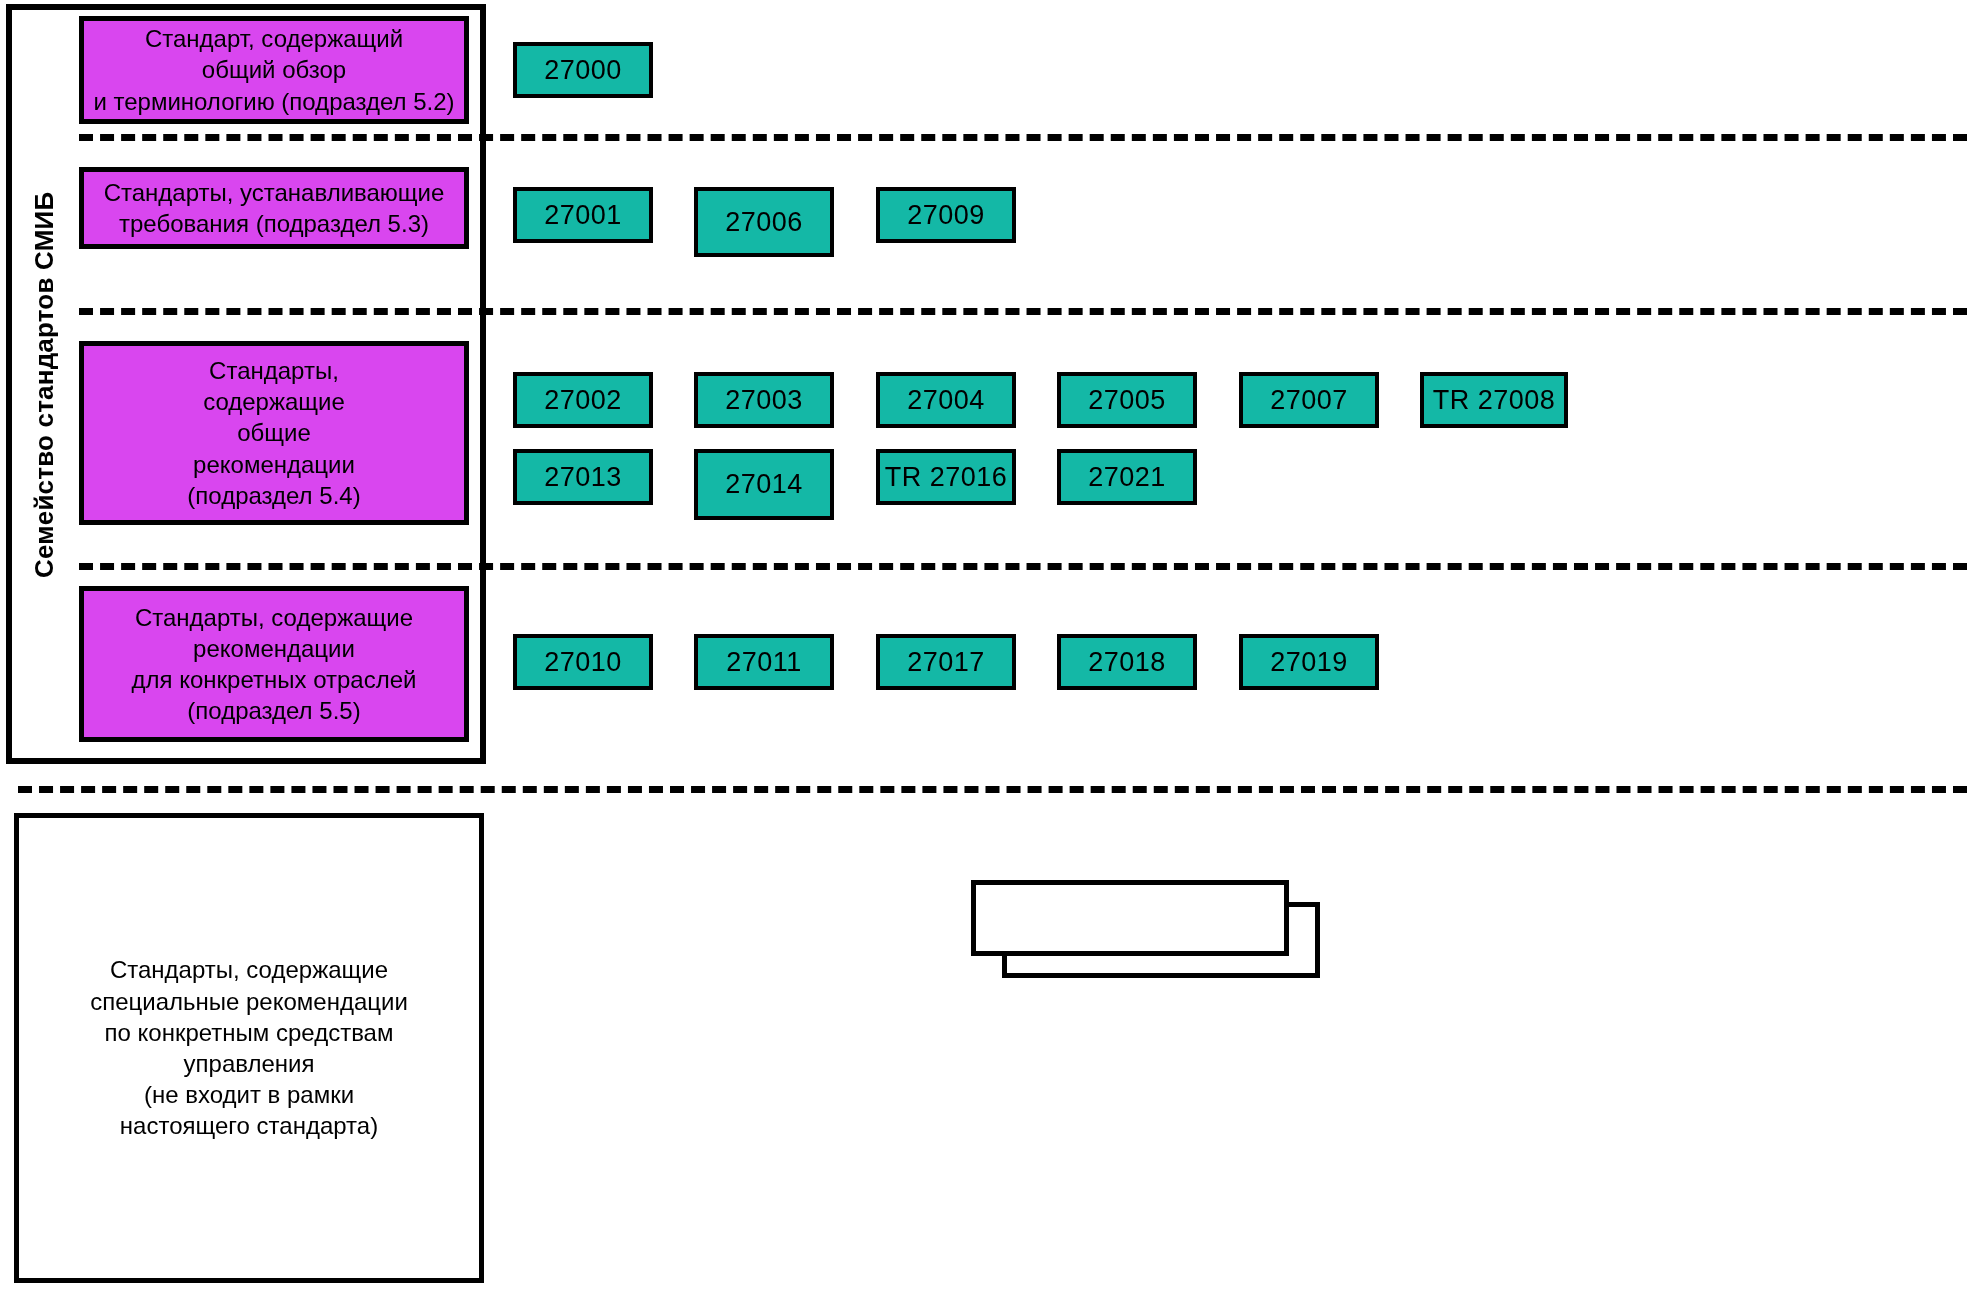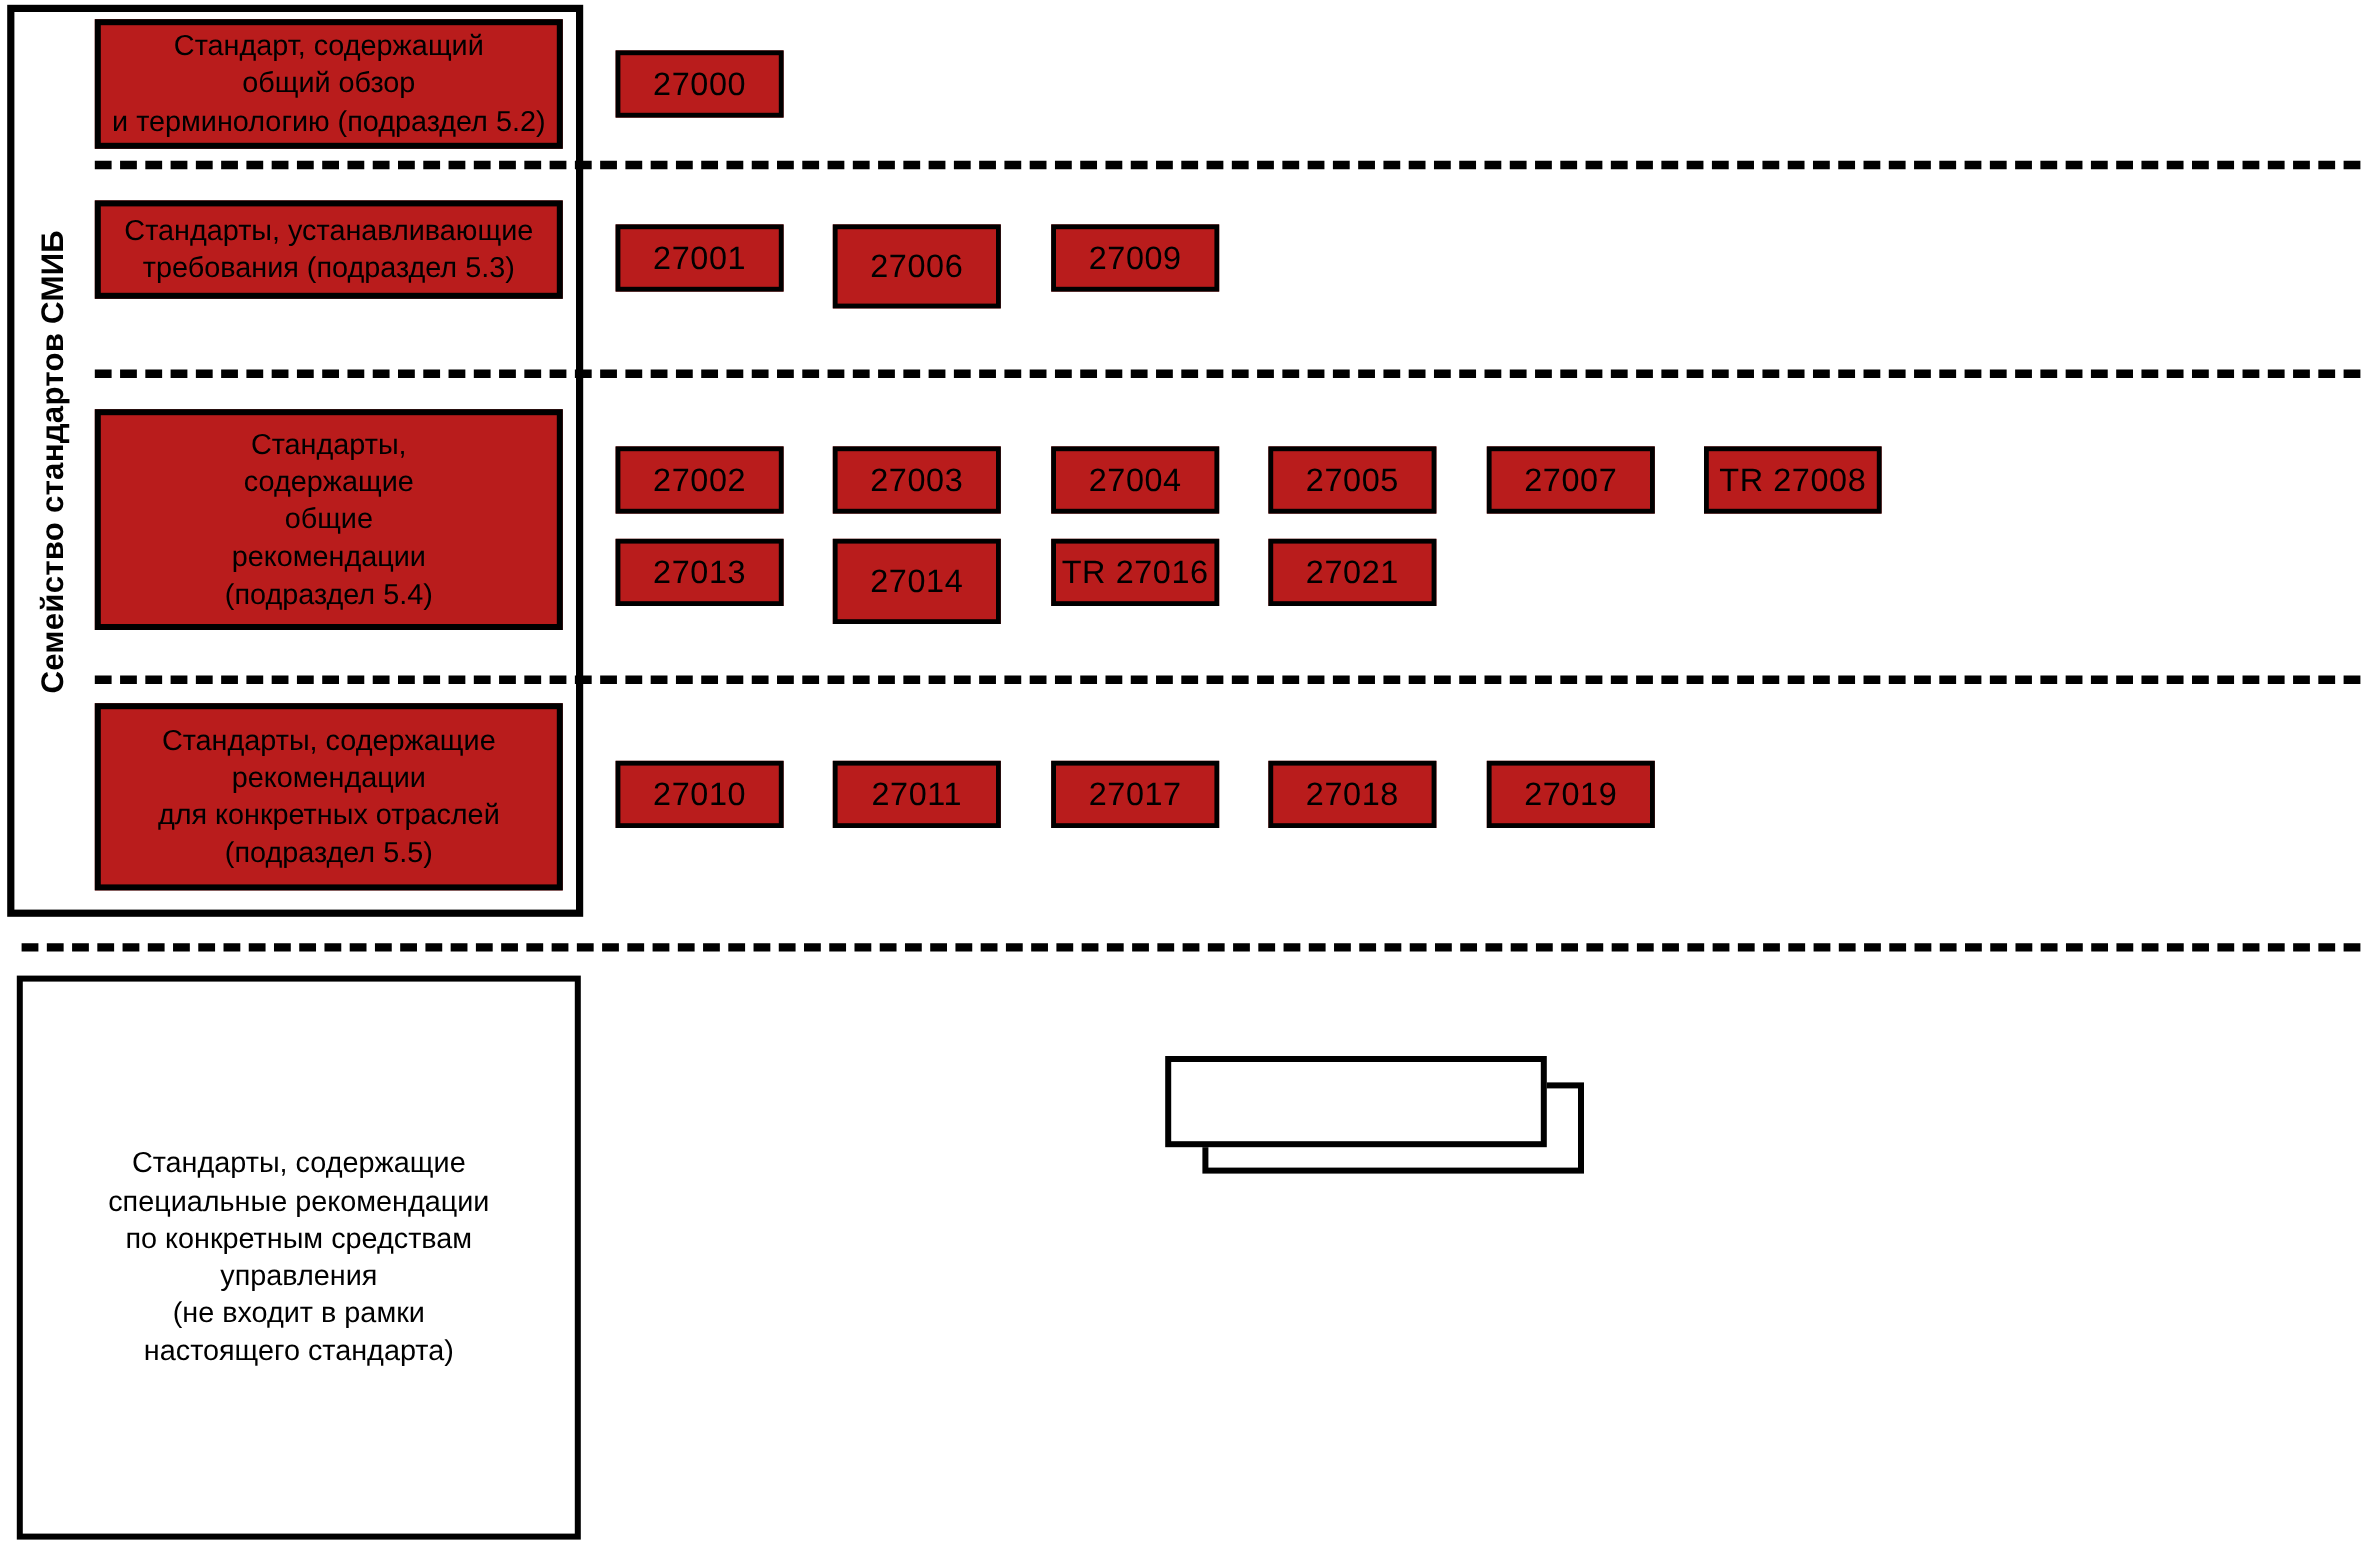--- a/index.html
+++ b/index.html
@@ -37,35 +37,35 @@
     transform: rotate(180deg);
     font-size: 26px;
     font-weight: bold;
     letter-spacing: 0.2px;
     white-space: nowrap;
   }
 
   
   .cat-box {
     border: 5px solid #000;
-    background: #b91c1c;
+    background: #d946ef;
     display: flex;
     align-items: center;
     justify-content: center;
     text-align: center;
     font-size: 24px;
     line-height: 1.30;
     padding: 4px 8px;
   }
   .cat-box .txt { white-space: pre-line; }
 
   
   .std-box {
     border: 4px solid #000;
-    background: #b91c1c;
+    background: #14b8a6;
     display: flex;
     align-items: center;
     justify-content: center;
     font-size: 27px;
     letter-spacing: 0.5px;
     white-space: nowrap;
   }
 
   
   .dashline {

